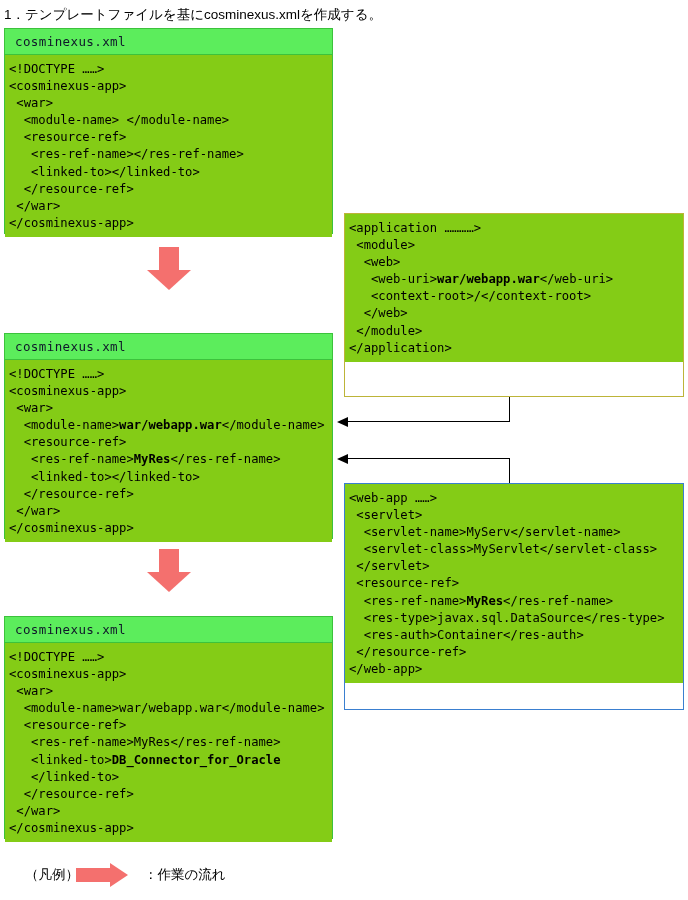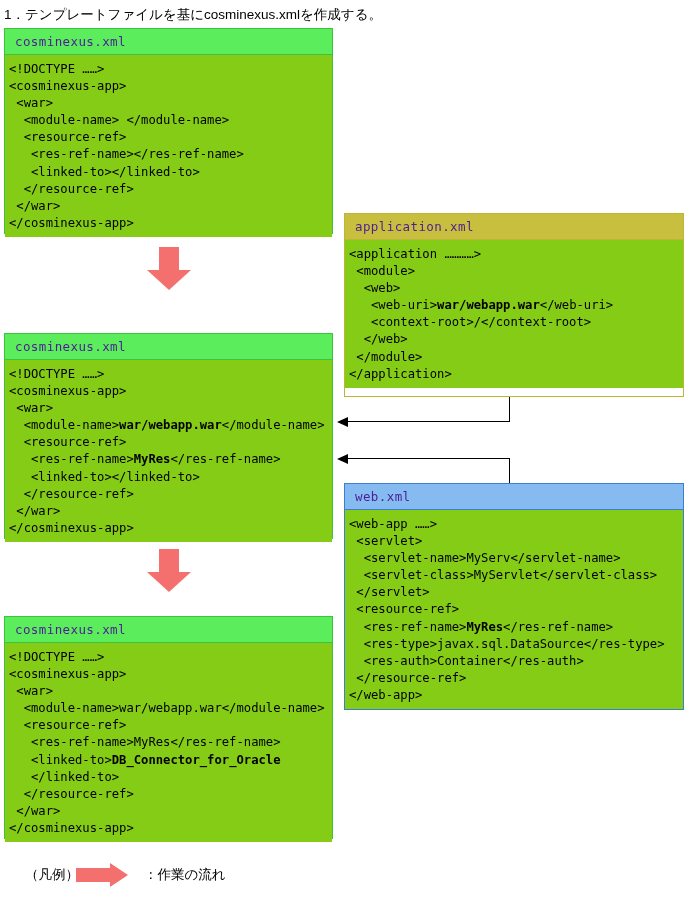--- a/index.html
+++ b/index.html
@@ -30,21 +30,21 @@
   
   .xmlbox { position: absolute; box-sizing: border-box; }
   .xmlbox .hdr {
     box-sizing: border-box;
     height: 26px;
     line-height: 26px;
     padding-left: 10px;
     font-family: "DejaVu Sans Mono", monospace;
     font-size: 12.5px;
     letter-spacing: 0.4px;
-    color: #4c1d95;
+    color: #0f172a;
   }
   .xmlbox .body {
     box-sizing: border-box;
     background: #84cc16;
     padding: 6px 4px 5px 4px;
     font-family: "DejaVu Sans Mono", monospace;
     font-size: 12.2px;
     line-height: 17.1px;
     white-space: pre;
     color: #000;
@@ -136,26 +136,24 @@
     <div class="head"></div>
   </div>
 
 
   <div class="xmlbox box-green" style="left:4px; top:616px; width:329px; height:223px;">
     <div class="hdr">cosminexus.xml</div>
     <div class="body"><div class="ln"><span>&lt;!DOCTYPE ……&gt;</span></div><div class="ln"><span>&lt;cosminexus-app&gt;</span></div><div class="ln"><span> &lt;war&gt;</span></div><div class="ln"><span>  &lt;module-name&gt;war/webapp.war&lt;/module-name&gt;</span></div><div class="ln"><span>  &lt;resource-ref&gt;</span></div><div class="ln"><span>   &lt;res-ref-name&gt;MyRes&lt;/res-ref-name&gt;</span></div><div class="ln"><span>   &lt;linked-to&gt;</span><b>DB_Connector_for_Oracle</b></div><div class="ln"><span>   &lt;/linked-to&gt;</span></div><div class="ln"><span>  &lt;/resource-ref&gt;</span></div><div class="ln"><span> &lt;/war&gt;</span></div><div class="ln"><span>&lt;/cosminexus-app&gt;</span></div></div>
   </div>
 
   <div class="xmlbox box-olive" style="left:344px; top:213px; width:340px; height:184px;">
-    <div class="hdr">application.xml</div>
     <div class="body"><div class="ln"><span>&lt;application …………&gt;</span></div><div class="ln"><span> &lt;module&gt;</span></div><div class="ln"><span>  &lt;web&gt;</span></div><div class="ln"><span>   &lt;web-uri&gt;</span><b>war/webapp.war</b><span>&lt;/web-uri&gt;</span></div><div class="ln"><span>   &lt;context-root&gt;/&lt;/context-root&gt;</span></div><div class="ln"><span>  &lt;/web&gt;</span></div><div class="ln"><span> &lt;/module&gt;</span></div><div class="ln"><span>&lt;/application&gt;</span></div></div>
   </div>
 
   <div class="xmlbox box-blue" style="left:344px; top:483px; width:340px; height:227px;">
-    <div class="hdr">web.xml</div>
     <div class="body"><div class="ln"><span>&lt;web-app ……&gt;</span></div><div class="ln"><span> &lt;servlet&gt;</span></div><div class="ln"><span>  &lt;servlet-name&gt;MyServ&lt;/servlet-name&gt;</span></div><div class="ln"><span>  &lt;servlet-class&gt;MyServlet&lt;/servlet-class&gt;</span></div><div class="ln"><span> &lt;/servlet&gt;</span></div><div class="ln"><span> &lt;resource-ref&gt;</span></div><div class="ln"><span>  &lt;res-ref-name&gt;</span><b>MyRes</b><span>&lt;/res-ref-name&gt;</span></div><div class="ln"><span>  &lt;res-type&gt;javax.sql.DataSource&lt;/res-type&gt;</span></div><div class="ln"><span>  &lt;res-auth&gt;Container&lt;/res-auth&gt;</span></div><div class="ln"><span> &lt;/resource-ref&gt;</span></div><div class="ln"><span>&lt;/web-app&gt;</span></div></div>
   </div>
 
   <div class="conn-v" style="left:509px; top:397px; height:25px;"></div>
   <div class="conn-h" style="left:348px; top:421px; width:161px;"></div>
   <div class="conn-head" style="left:337px; top:417px;"></div>
 
   <div class="conn-v" style="left:509px; top:458px; height:25px;"></div>
   <div class="conn-h" style="left:348px; top:458px; width:161px;"></div>
   <div class="conn-head" style="left:337px; top:454px;"></div>

